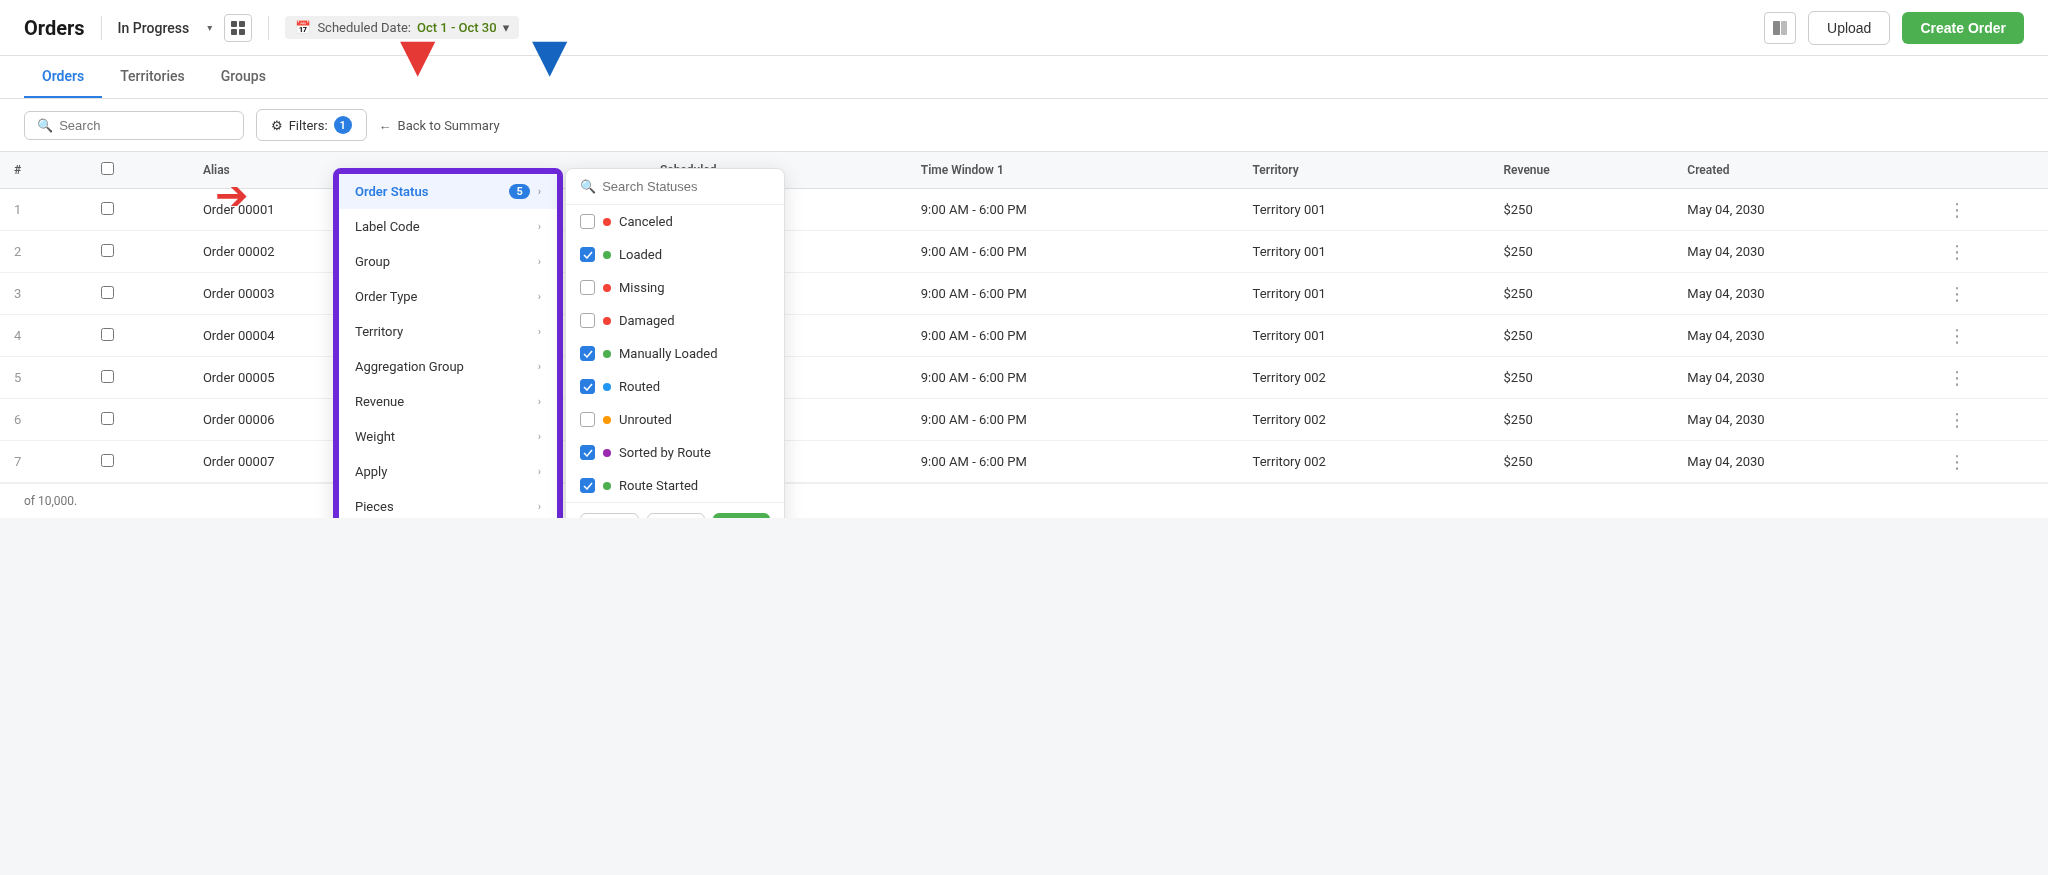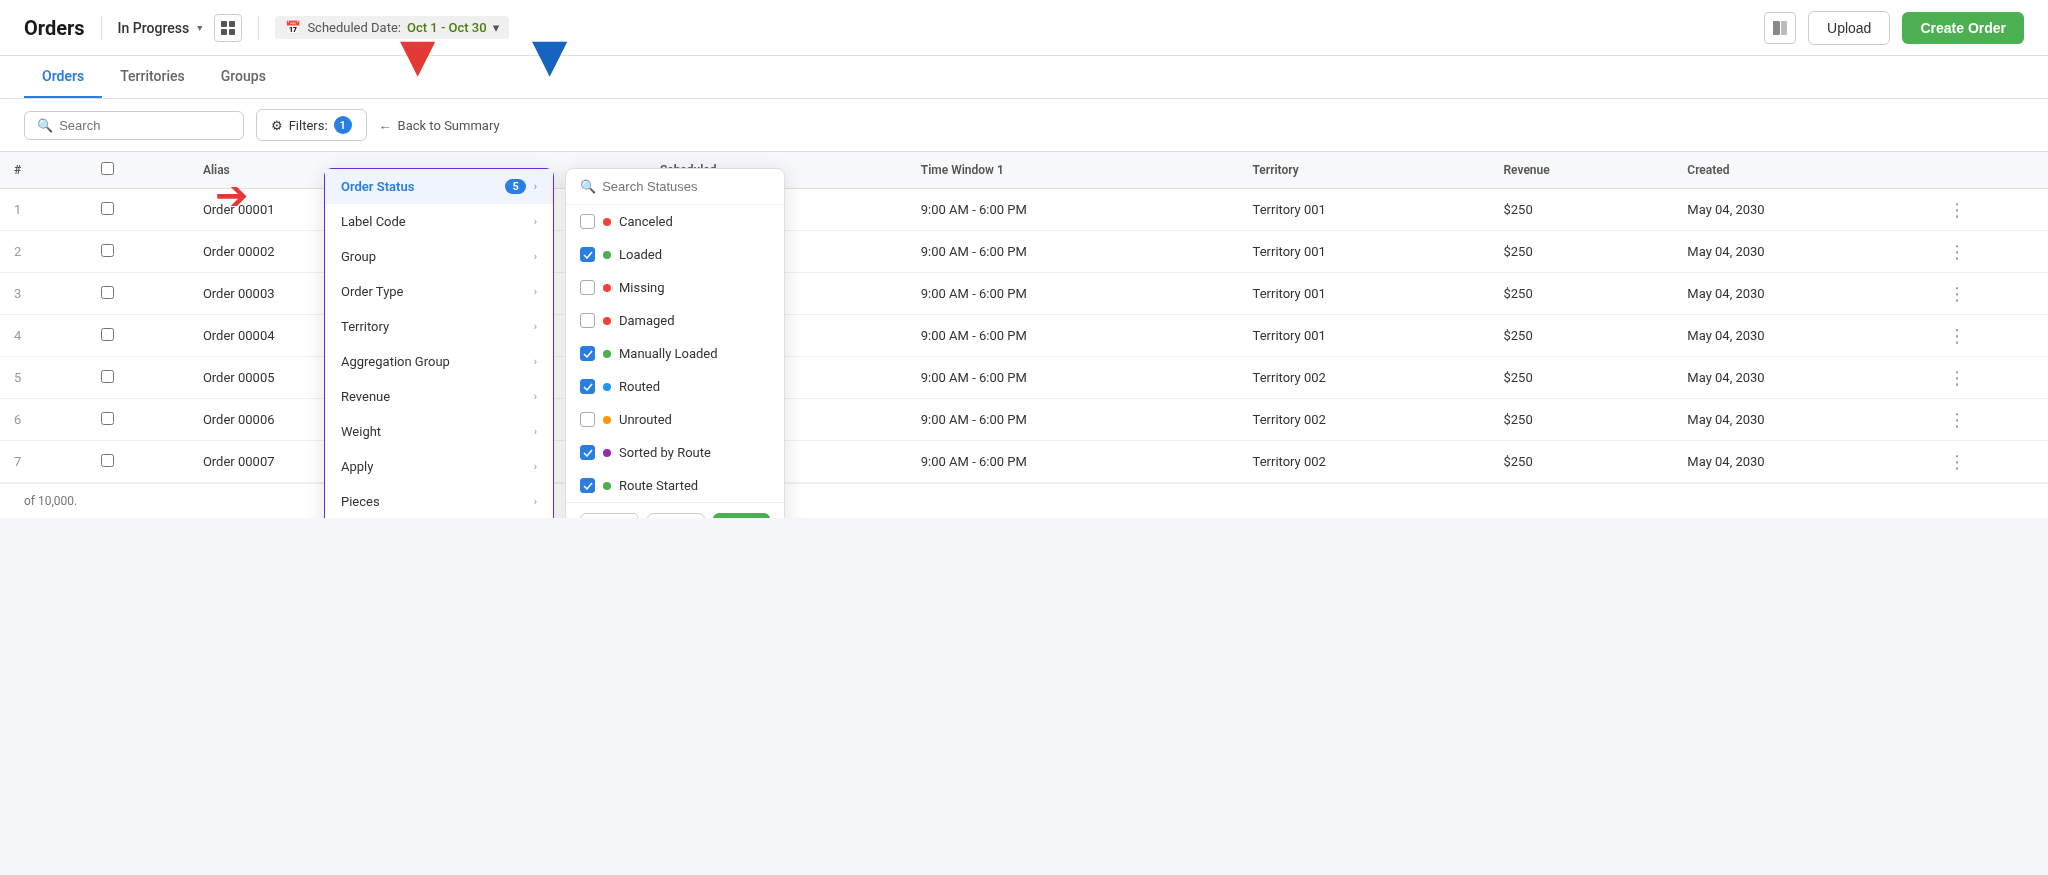--- a/index.html
+++ b/index.html
@@ -2,21 +2,21 @@
 <html><head>
   <meta charset="utf-8">
   <style>
     * { box-sizing: border-box; margin: 0; padding: 0; }
     body { font-family: -apple-system, BlinkMacSystemFont, 'Segoe UI', Roboto, sans-serif; background: #f5f6f8; font-size: 14px; color: #333; }
 
     
     .header { display: flex; align-items: center; background: #fff; padding: 0 24px; height: 56px; border-bottom: 1px solid #e0e0e0; gap: 12px; }
     .header-title { font-size: 20px; font-weight: 700; color: #1a1a1a; }
     .header-divider { width: 1px; height: 24px; background: #ddd; margin: 0 4px; }
-    .status-badge { display: flex; align-items: center; gap: 8px; font-size: 14px; font-weight: 500; color: #333; cursor: pointer; }
+    .status-badge { display: flex; align-items: center; gap: 18px; font-size: 14px; font-weight: 500; color: #333; cursor: pointer; }
     .status-badge .caret { font-size: 10px; color: #666; }
     .grid-icon { width: 28px; height: 28px; display: flex; align-items: center; justify-content: center; border: 1px solid #ccc; border-radius: 4px; cursor: pointer; background: #fff; }
     .schedule-badge { display: flex; align-items: center; gap: 6px; font-size: 13px; color: #555; background: #f0f0f0; padding: 4px 10px; border-radius: 4px; cursor: pointer; }
     .schedule-date { color: #4d7c0f; font-weight: 500; }
     .header-spacer { flex: 1; }
     .btn-upload { padding: 8px 18px; border: 1px solid #ccc; border-radius: 6px; background: #fff; font-size: 14px; font-weight: 500; cursor: pointer; color: #333; }
     .btn-create { padding: 8px 18px; border: none; border-radius: 6px; background: #4caf50; font-size: 14px; font-weight: 600; cursor: pointer; color: #fff; }
 
     
     .tabs { display: flex; background: #fff; border-bottom: 1px solid #e0e0e0; padding: 0 24px; gap: 0; }
@@ -37,21 +37,21 @@
     table { width: 100%; border-collapse: collapse; font-size: 13px; }
     thead tr { background: #f7f8fa; border-bottom: 1px solid #e0e0e0; }
     thead th { padding: 10px 14px; text-align: left; font-weight: 600; color: #555; font-size: 12px; white-space: nowrap; }
     tbody tr { border-bottom: 1px solid #f0f0f0; }
     tbody td { padding: 10px 14px; color: #333; white-space: nowrap; }
     .row-num { color: #999; }
     .status-dot { display: inline-block; width: 8px; height: 8px; border-radius: 50%; margin-right: 6px; }
     .dot-loaded { background: #4caf50; }
     .dot-routed { background: #2196f3; }
     .more-btn { color: #999; cursor: pointer; font-size: 18px; }
-    .filter-dropdown { position: absolute; top: 168px; left: 324px; width: 230px; background: #fff; border: 1px solid #6d28d9; border-radius: 8px; box-shadow: 0 4px 20px rgba(0,0,0,0.12); z-index: 200; }
+    .filter-dropdown { position: absolute; top: 168px; left: 333px; width: 230px; background: #fff; border: 6px solid #6d28d9; border-radius: 8px; box-shadow: 0 4px 20px rgba(0,0,0,0.12); z-index: 200; }
     .filter-menu-item { display: flex; align-items: center; justify-content: space-between; padding: 10px 16px; cursor: pointer; font-size: 13px; color: #333; }
     .filter-menu-item.active { background: #f0f4ff; font-weight: 600; color: #2a7de1; }
     .filter-menu-item .chevron { color: #999; font-size: 11px; }
     .filter-menu-item .badge-blue { background: #2a7de1; color: #fff; border-radius: 10px; padding: 1px 7px; font-size: 11px; font-weight: 600; margin-right: 4px; }
     .filter-menu-footer { display: flex; gap: 8px; padding: 10px 16px; border-top: 1px solid #eee; }
     .btn-reset { flex: 1; padding: 7px 0; border: 1px solid #ccc; border-radius: 6px; background: #fff; font-size: 13px; cursor: pointer; color: #333; }
     .btn-apply { flex: 1; padding: 7px 0; border: none; border-radius: 6px; background: #4caf50; font-size: 13px; font-weight: 600; cursor: pointer; color: #fff; }
 
     
     .status-submenu { position: absolute; top: 168px; left: 565px; width: 220px; background: #fff; border: 1px solid #e0e0e0; border-radius: 8px; box-shadow: 0 4px 20px rgba(0,0,0,0.12); z-index: 201; }

